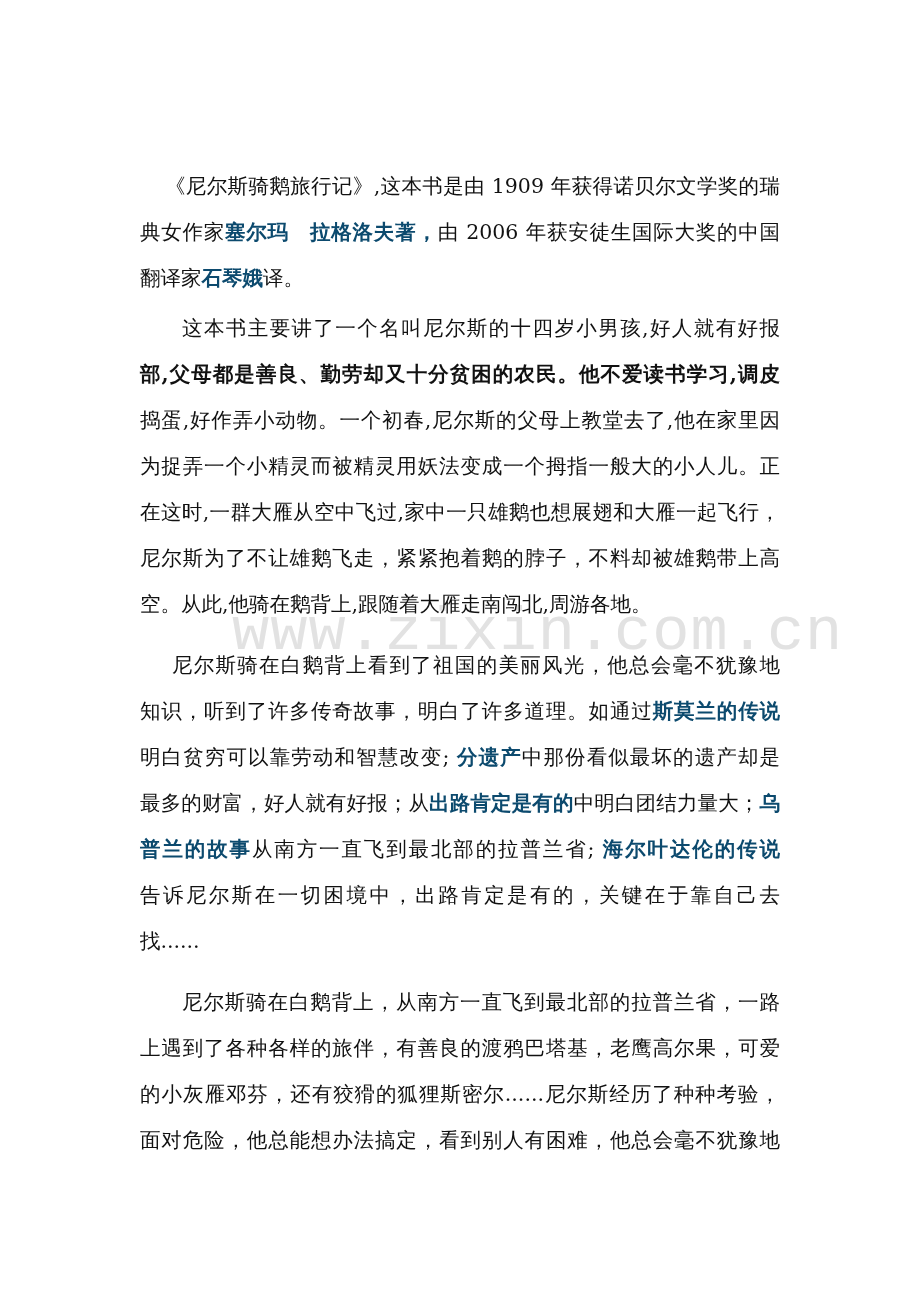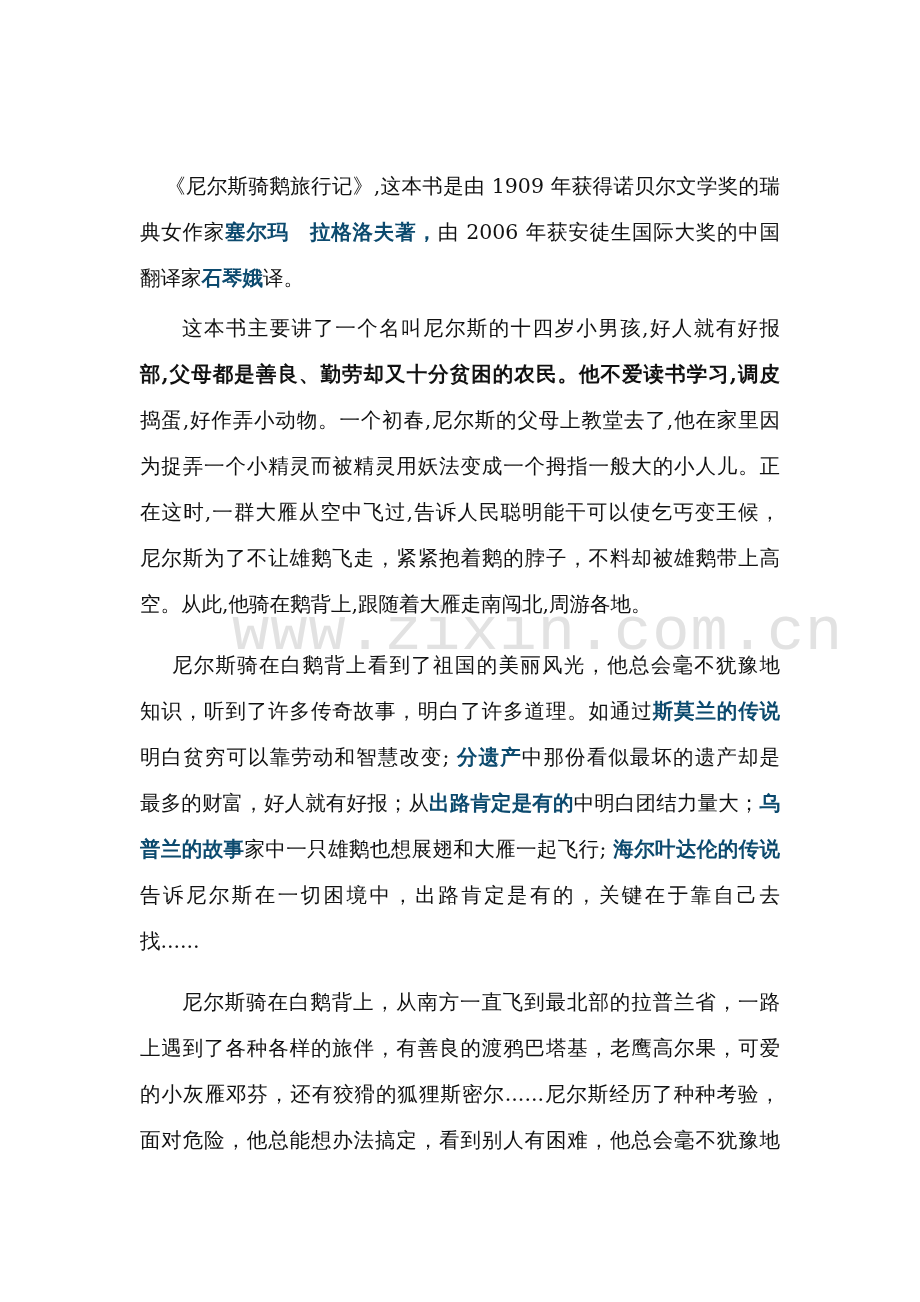--- a/index.html
+++ b/index.html
@@ -83,31 +83,31 @@
     <div class="line" style="top: 171px; left: 165px; width: 615px;"><span>《尼尔斯骑鹅旅行记》,这本书是由 1909 年获得诺贝尔文学奖的瑞</span></div>
     <div class="line" style="top:217px;"><span>典女作家</span><span class="b">塞尔玛　拉格洛夫著，</span><span>由 2006 年获安徒生国际大奖的中国</span></div>
     <div class="line last" style="top:263px;"><span>翻译家</span><span class="b">石琴娥</span><span>译。</span></div>
   </div>
 
   <div>
     <div class="line" style="top: 313px; left: 182px; width: 598px;"><span>这本书主要讲了一个名叫尼尔斯的十四岁小男孩,好人就有好报</span></div>
     <div class="line" style="top:359px;font-weight:bold;"><span>部,父母都是善良、勤劳却又十分贫困的农民。他不爱读书学习,调皮</span></div>
     <div class="line" style="top:405px;"><span>捣蛋,好作弄小动物。一个初春,尼尔斯的父母上教堂去了,他在家里因</span></div>
     <div class="line" style="top:451px;"><span>为捉弄一个小精灵而被精灵用妖法变成一个拇指一般大的小人儿。正</span></div>
-    <div class="line" style="top:497px;"><span>在这时,一群大雁从空中飞过,告诉人民聪明能干可以使乞丐变王候，</span></div>
+    <div class="line" style="top:497px;"><span>在这时,一群大雁从空中飞过,家中一只雄鹅也想展翅和大雁一起飞行，</span></div>
     <div class="line" style="top:543px;"><span>尼尔斯为了不让雄鹅飞走，紧紧抱着鹅的脖子，不料却被雄鹅带上高</span></div>
     <div class="line last" style="top:589px;"><span>空。从此,他骑在鹅背上,跟随着大雁走南闯北,周游各地。</span></div>
   </div>
 
   <div>
     <div class="line" style="top: 650px; left: 172px; width: 608px;"><span>尼尔斯骑在白鹅背上看到了祖国的美丽风光，他总会毫不犹豫地</span></div>
     <div class="line" style="top:696px;"><span>知识，听到了许多传奇故事，明白了许多道理。如通过</span><span class="b">斯莫兰的传说</span></div>
     <div class="line" style="top:742px;"><span>明白贫穷可以靠劳动和智慧改变; </span><span class="b">分遗产</span><span>中那份看似最坏的遗产却是</span></div>
     <div class="line" style="top:788px;"><span>最多的财富，好人就有好报；从</span><span class="b">出路肯定是有的</span><span>中明白团结力量大；</span><span class="b">乌</span></div>
-    <div class="line" style="top:834px;"><span class="b">普兰的故事</span><span>家中一只雄鹅也想展翅和大雁一起飞行; </span><span class="b">海尔叶达伦的传说</span></div>
+    <div class="line" style="top:834px;"><span class="b">普兰的故事</span><span>从南方一直飞到最北部的拉普兰省; </span><span class="b">海尔叶达伦的传说</span></div>
     <div class="line" style="top:880px;"><span>告诉尼尔斯在一切困境中，出路肯定是有的，关键在于靠自己去</span></div>
     <div class="line last" style="top:926px;"><span>找......</span></div>
   </div>
 
   <div>
     <div class="line" style="top: 987px; left: 182px; width: 598px;"><span>尼尔斯骑在白鹅背上，从南方一直飞到最北部的拉普兰省，一路</span></div>
     <div class="line" style="top:1033px;"><span>上遇到了各种各样的旅伴，有善良的渡鸦巴塔基，老鹰高尔果，可爱</span></div>
     <div class="line" style="top:1079px;"><span>的小灰雁邓芬，还有狡猾的狐狸斯密尔......尼尔斯经历了种种考验，</span></div>
     <div class="line" style="top:1125px;"><span>面对危险，他总能想办法搞定，看到别人有困难，他总会毫不犹豫地</span></div>
   </div>

